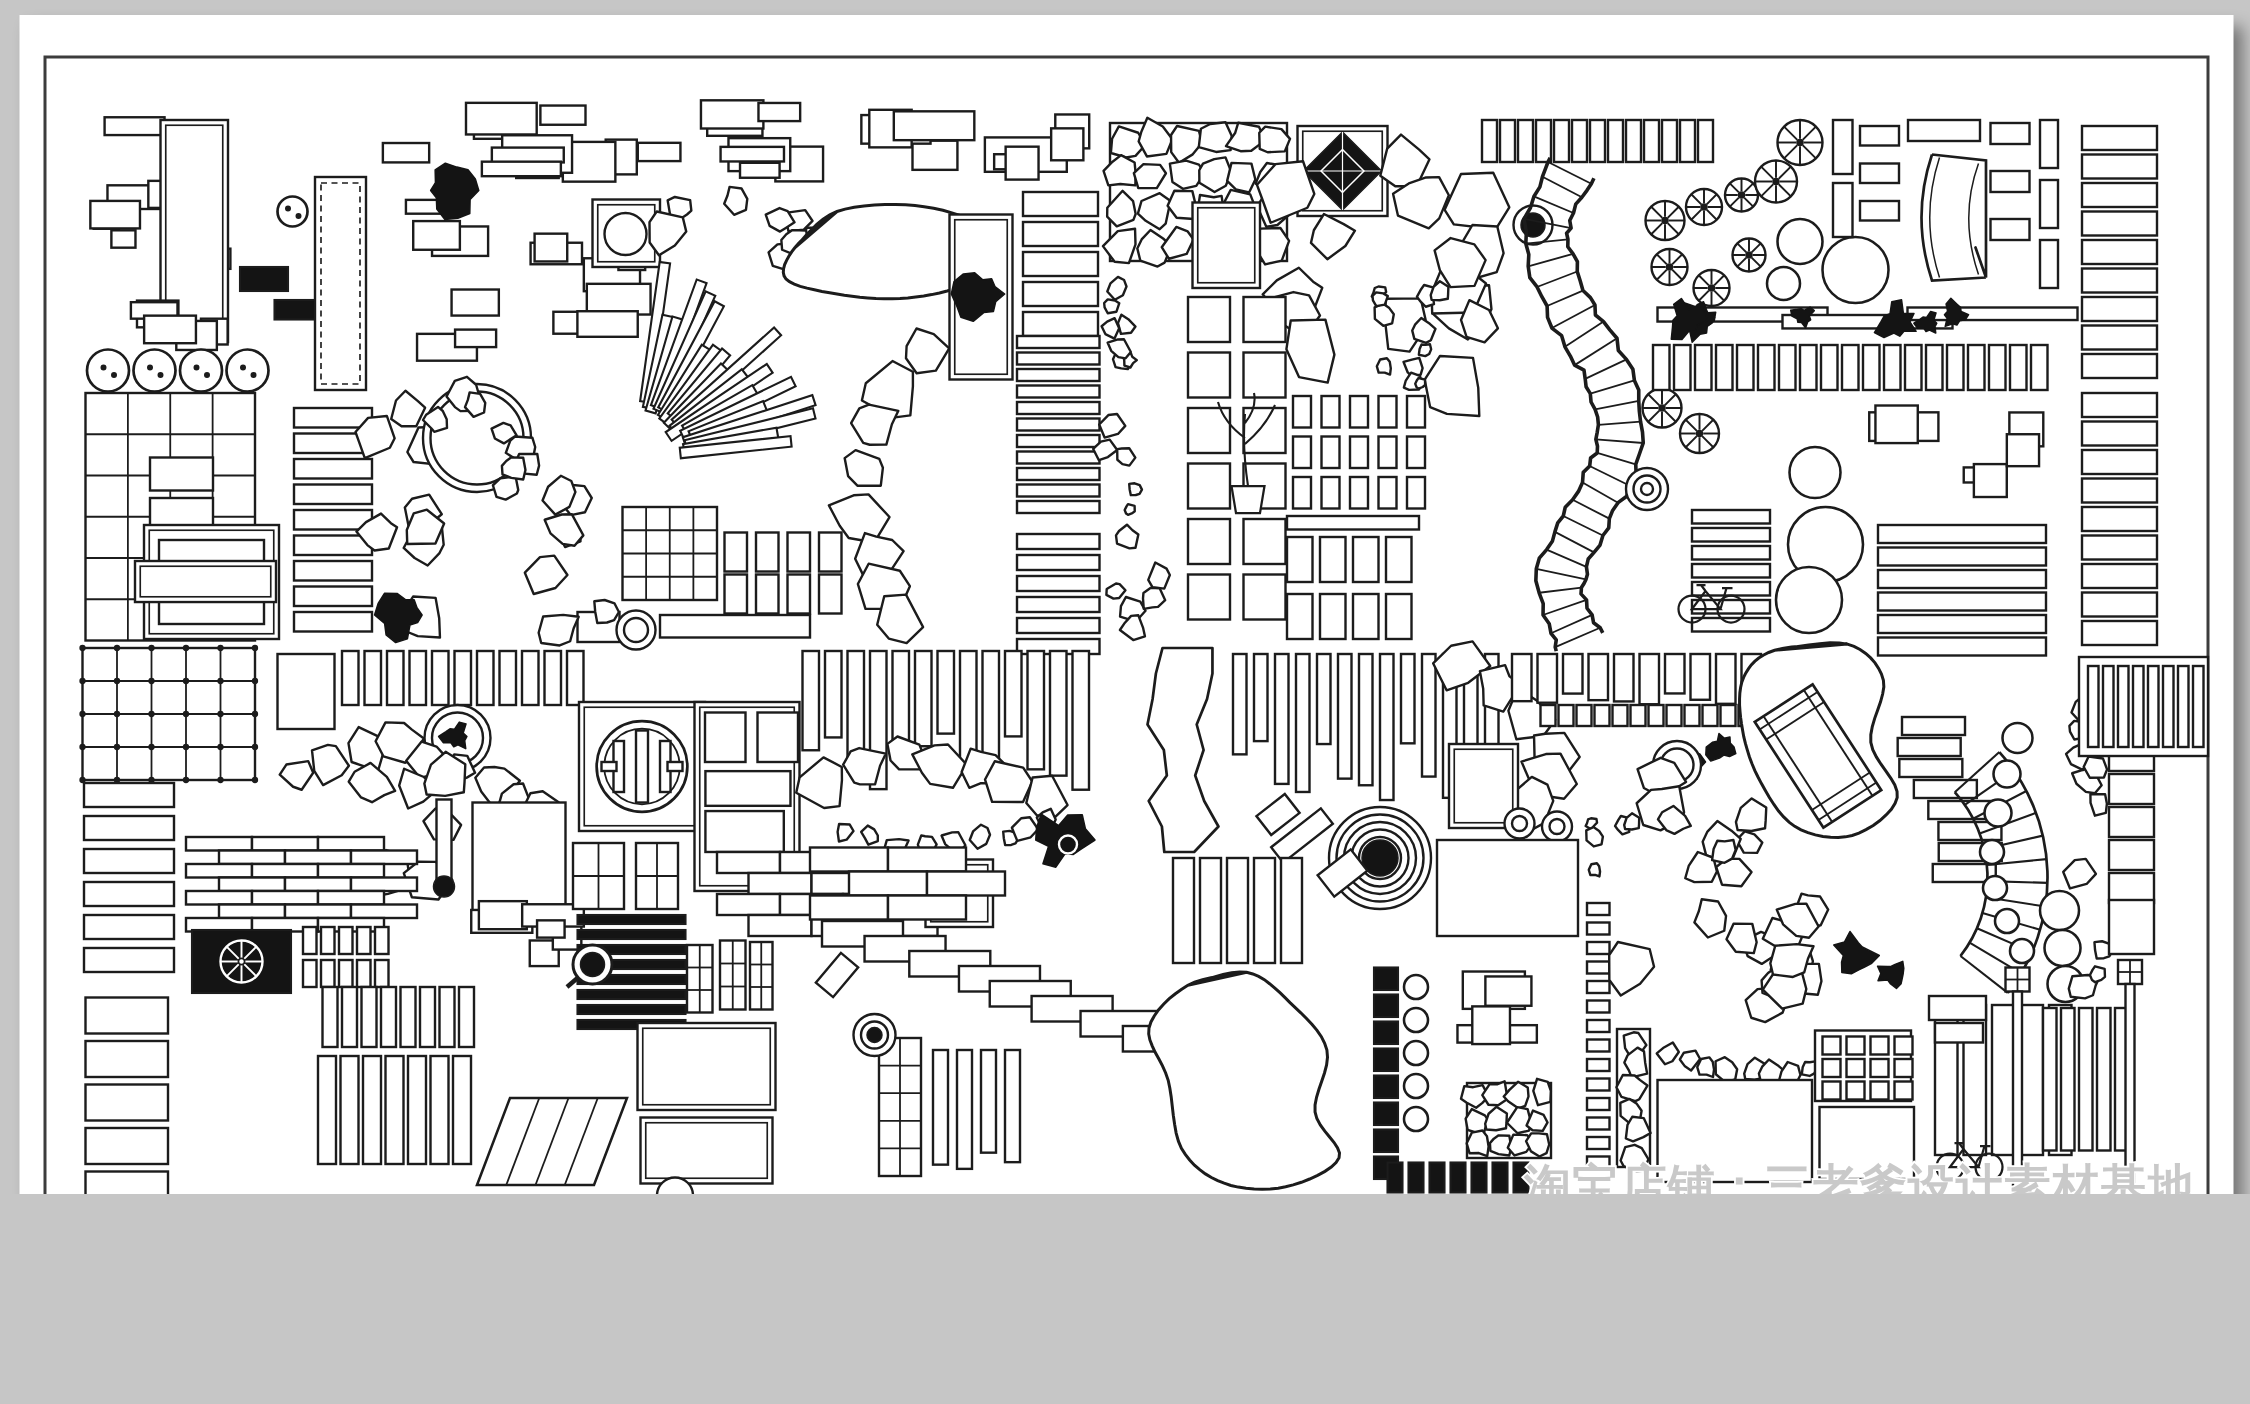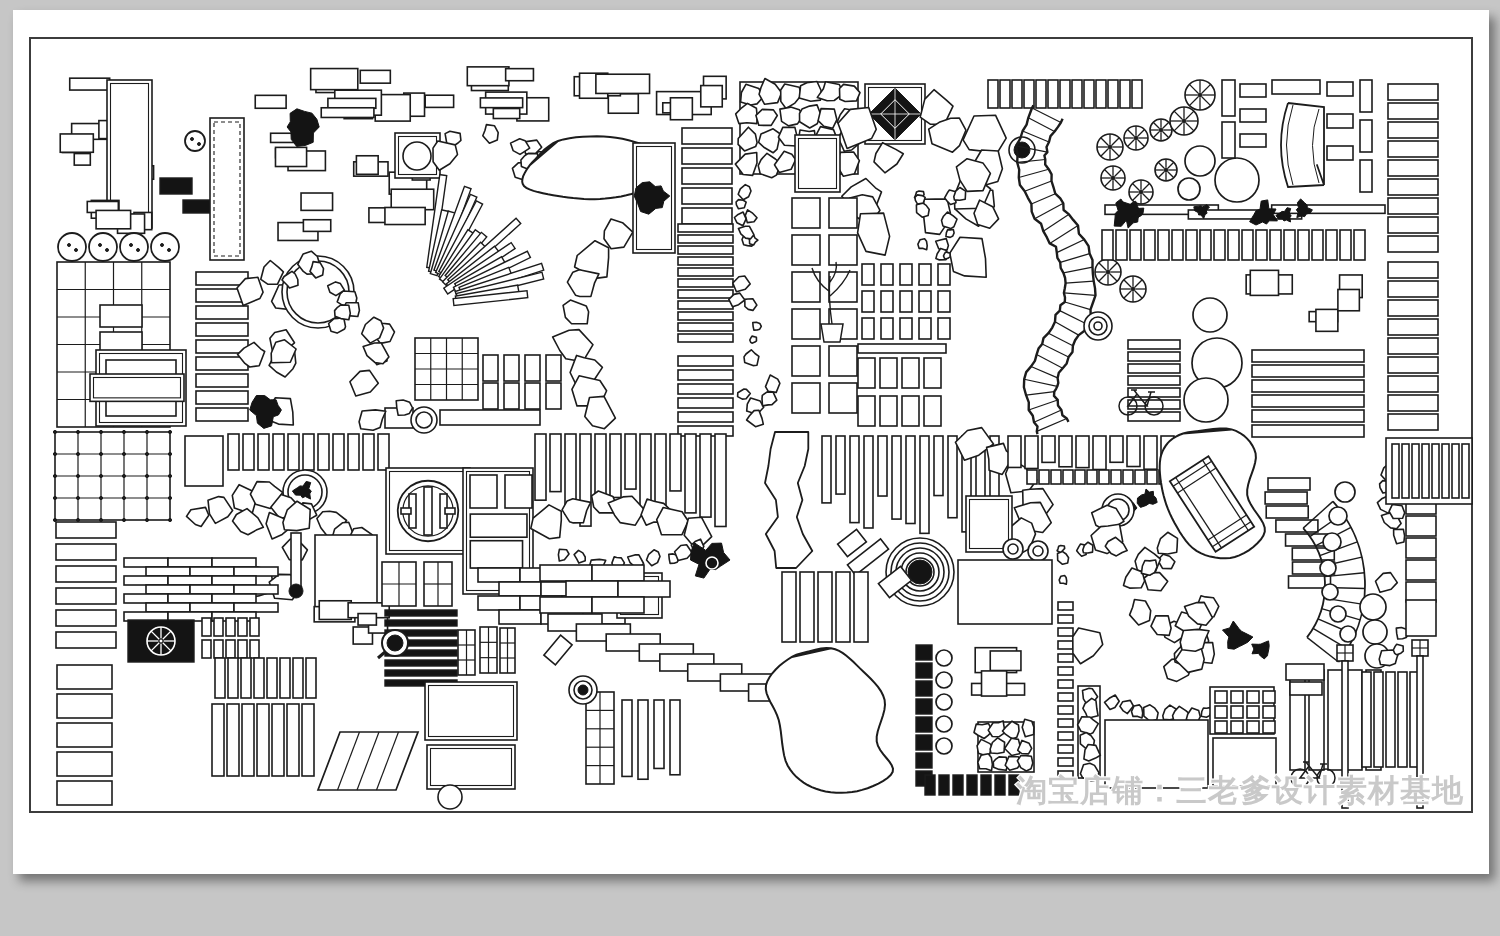--- a/index.html
+++ b/index.html
@@ -1,16 +1,16 @@
 <!DOCTYPE html>
 <html><head>
 <meta charset="utf-8">
 <style>
   html,body{margin:0;padding:0;background:#c6c6c6;}
-  .page{position:relative;width:1500px;height:936px;background:#c6c6c6;overflow:hidden;
+  .page{position:relative;width:1500px;height:796px;background:#c6c6c6;overflow:hidden;
         font-family:"DejaVu Sans",sans-serif;}
   .paper{position:absolute;left:13px;top:10px;width:1476px;height:864px;background:#ffffff;
          box-shadow:6px 7px 10px rgba(0,0,0,.42);}
   svg.cad{position:absolute;left:0;top:0;width:1500px;height:936px;}
 </style>
 </head>
 <body>
 
 <div class="page">
   <div class="paper"></div>

